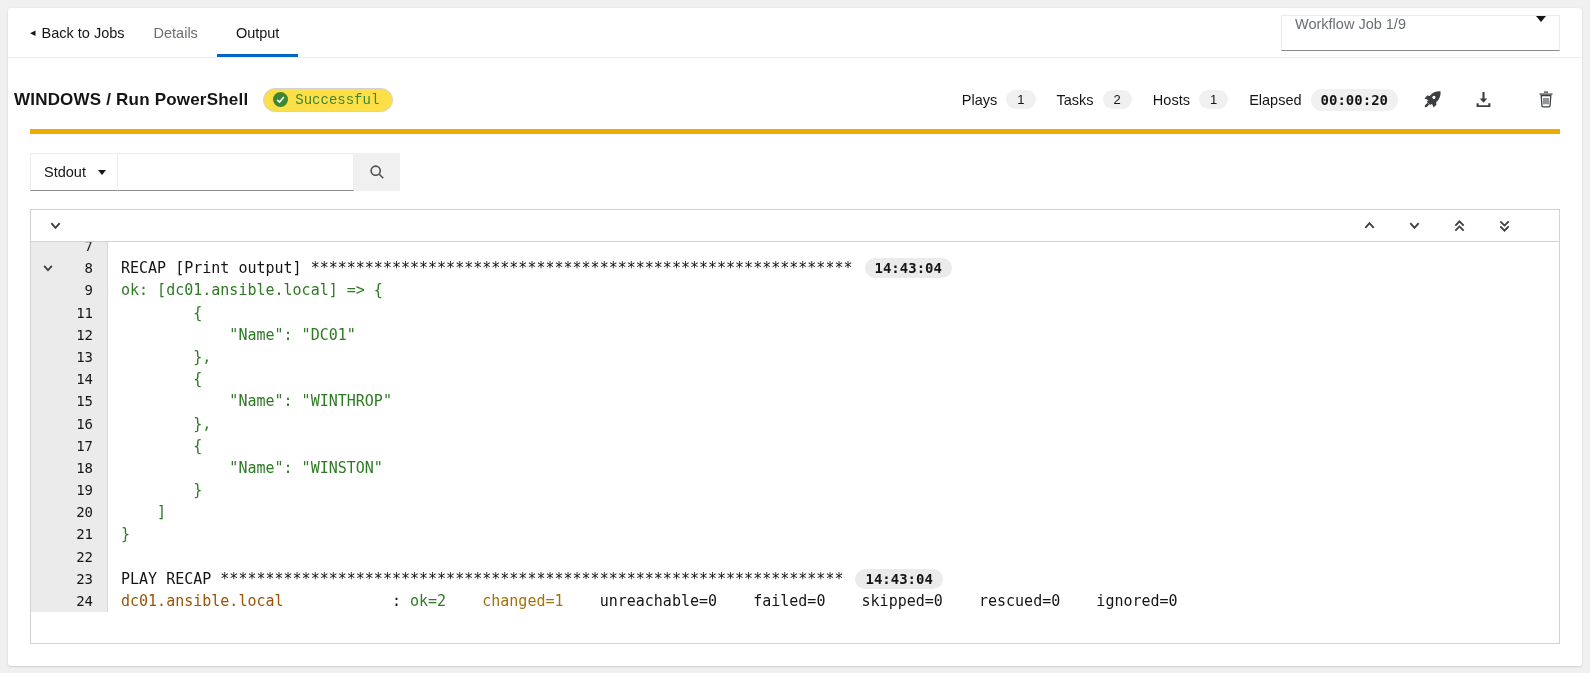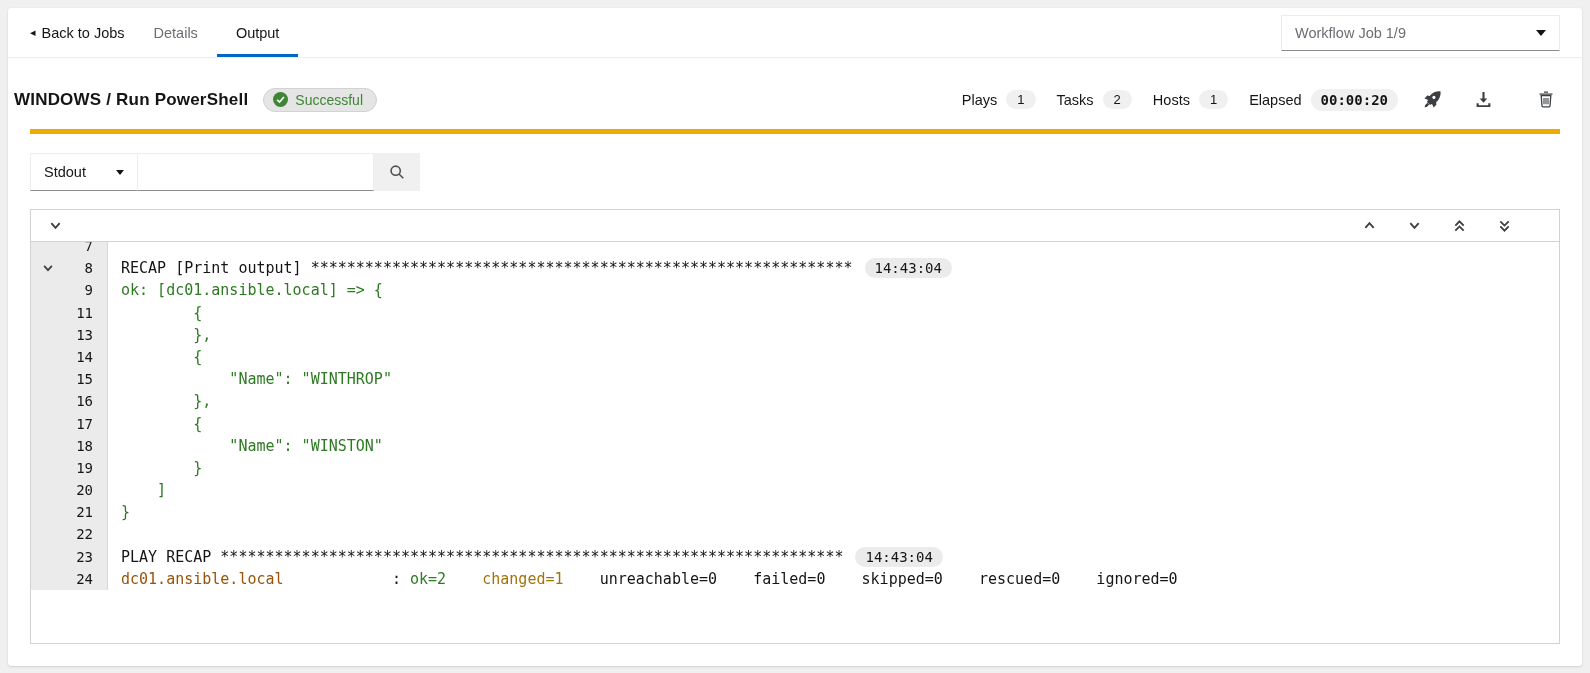--- a/index.html
+++ b/index.html
@@ -23,51 +23,51 @@
   .tabbar { display:flex; align-items:stretch; height:50px; padding:0 22px; border-bottom:1px solid #ededed; }
   .back-link { display:flex; align-items:center; gap:6px; font-size:14.5px; color:#151515; cursor:pointer; padding-right:10px; }
   .back-caret { font-size:11px; color:#151515; position:relative; top:0px; }
   .tab { display:flex; align-items:center; padding:0 19px; font-size:14.5px; color:#6a6e73; position:relative; cursor:pointer; }
   .tab.active { color:#151515; }
   .tab.active::after { content:""; position:absolute; left:0; right:0; bottom:0; height:3px; background:#0066cc; }
   .wf-select {
     margin-left:auto; align-self:center;
     width:279px; height:36px;
     border:1px solid #ececec; border-bottom:1px solid #8a8d90;
-    display:flex; align-items:center; padding:0 13px;
+    display:flex; align-items:flex-start; padding:0 13px;
     color:#6a6e73; font-size:14.5px; background:#fff; cursor:pointer;
   }
   .caret-down { width:0; height:0; border-left:5px solid transparent; border-right:5px solid transparent; border-top:6px solid #151515; margin-left:auto; }
 
   
   .jobheader { display:flex; align-items:center; padding:27px 22px 0 6px; }
   .job-title { font-size:17px; font-weight:700; letter-spacing:.2px; }
   .badge-success {
     margin-left:15px; display:flex; align-items:center; gap:7px;
     border:1px solid #d2d2d2; border-radius:30px; padding:3px 13px 3px 9px;
-    color:#3e8635; font-size:14px; background:#e5e5e5;
+    color:#3e8635; font-size:14px; background:#fde047;font-family:Liberation Mono, monospace;
   }
   .stats { margin-left:auto; display:flex; align-items:center; gap:21px; }
   .stat { display:flex; align-items:center; gap:9px; }
   .stat-label { font-size:14.5px; color:#151515; }
   .pill { background:#f0f0f0; border-radius:30px; padding:2px 11px; font-size:13px; color:#151515; }
   .pill.mono { font-family:"DejaVu Sans Mono", monospace; font-weight:bold; font-size:14px; padding:3px 10px; }
   .hdr-actions { display:flex; align-items:center; margin-left:20px; }
   .icon-btn { background:none; border:none; cursor:pointer; padding:6px; display:flex; align-items:center; }
   .icon-btn + .icon-btn { margin-left:22px; }
   .icon-btn.trash { margin-left:34px; }
   .icon-btn svg { display:block; }
 
   
   .progressbar { height:5px; background:#f0ab00; margin:15px 22px 0 22px; }
 
   
   .searchrow { display:flex; margin:19px 22px 0 22px; height:38px; }
   .filter-select {
-    width:108px; border:1px solid #ededed; border-bottom:1px solid #8a8d90;
+    width:88px; border:1px solid #ededed; border-bottom:1px solid #8a8d90;
     display:flex; align-items:center; padding:0 13px; gap:12px;
     font-size:14.5px; color:#151515; background:#fff; cursor:pointer;
   }
   .filter-select .caret-down { border-top-width:5px; border-left-width:4.5px; border-right-width:4.5px; }
   .search-input {
     width:236px; border:1px solid #ededed; border-bottom:1px solid #8a8d90;
     border-left:none; padding:0 10px; font-size:14px; font-family:"Liberation Sans",sans-serif;
     outline:none; color:#151515;
   }
   .search-btn { width:46px; background:#f0f0f0; border:none; display:flex; align-items:center; justify-content:center; cursor:pointer; }
@@ -89,21 +89,21 @@
   }
   .line-toggle { position:absolute; left:11px; top:1px; cursor:pointer; }
   .content { flex:1; padding-left:13px; white-space:pre; color:#151515; overflow:hidden; }
   .seg-plain { color:#151515; }
   .seg-green { color:#2d7a23; }
   .seg-host { color:#9a5308;margin-top:10px; }
   .seg-ok { color:#2d7a23; }
   .seg-changed { color:#a3720a; }
   .badge-time {
     display:inline-block; background:#ebebeb; border-radius:12px; padding:0 10px;
-    font-weight:normal; font-size:14px; margin-left:12px; line-height:20px;
+    font-weight:bold; font-size:14px; margin-left:12px; line-height:20px;
     font-family:"DejaVu Sans Mono", monospace; color:#151515;
   }
 </style>
 </head>
 <body>
 
 <div class="card">
 
   <div class="tabbar">
     <div class="back-link">
@@ -240,20 +240,24 @@
           </div>
           <div class="code-row">
             <div class="gutter"><span>9</span></div>
             <div class="content"><span class="seg-green">ok: [dc01.ansible.local] =&gt; {</span></div>
           </div>
           <div class="code-row">
             <div class="gutter"><span>11</span></div>
             <div class="content"><span class="seg-green">        {</span></div>
           </div>
           <div class="code-row">
+            <div class="gutter"><span>12</span></div>
+            <div class="content"><span class="seg-green">            "Name": "DC01"</span></div>
+          </div>
+          <div class="code-row">
             <div class="gutter"><span>13</span></div>
             <div class="content"><span class="seg-green">        },</span></div>
           </div>
           <div class="code-row">
             <div class="gutter"><span>14</span></div>
             <div class="content"><span class="seg-green">        {</span></div>
           </div>
           <div class="code-row">
             <div class="gutter"><span>15</span></div>
             <div class="content"><span class="seg-green">            "Name": "WINTHROP"</span></div>

